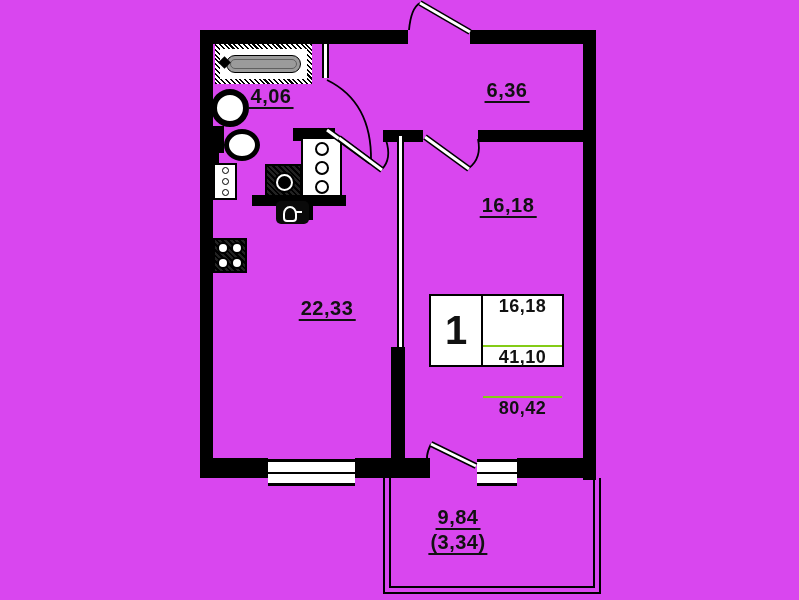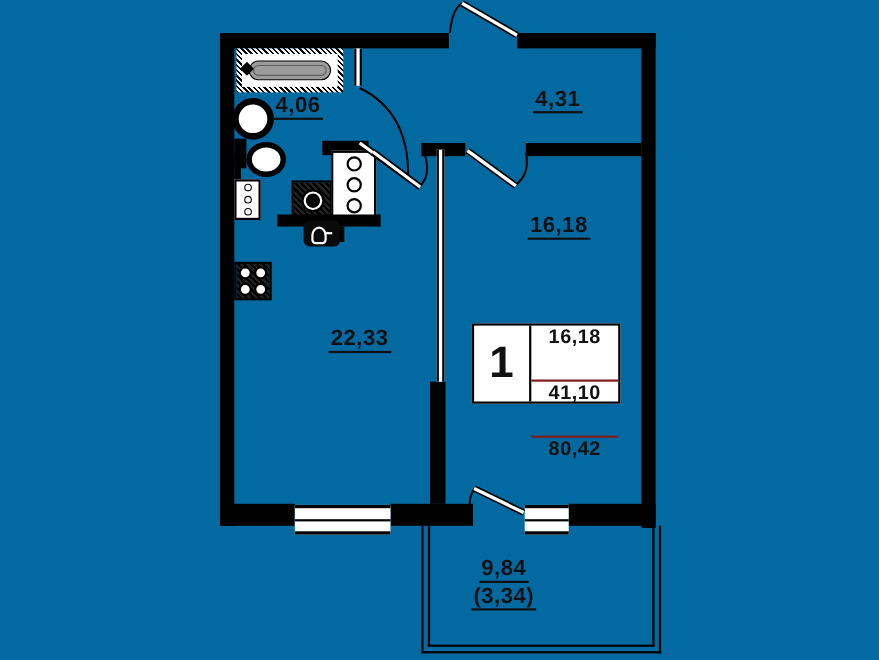--- a/index.html
+++ b/index.html
@@ -1,16 +1,16 @@
 <!DOCTYPE html>
 <html><head>
 <meta charset="utf-8">
 <style>
   html,body{margin:0;padding:0;background:#fff;}
-  .plan{position:relative;width:799px;height:600px;background:#0369a1;overflow:hidden;
+  .plan{position:relative;width:799px;height:600px;background:#d946ef;overflow:hidden;
         font-family:"Liberation Sans",sans-serif;color:#111;}
   .abs{position:absolute;}
   .wall{position:absolute;background:#000;}
   
   .dwall{position:absolute;background:#fff;border-left:2px solid #000;border-right:2px solid #000;}
   
   .window{position:absolute;background:#fff;border-top:3px solid #000;border-bottom:3px solid #000;}
   .window .mid{position:absolute;left:0;right:0;top:50%;height:2px;margin-top:-1px;background:#000;}
   
   .room-label{position:absolute;transform:translateX(-50%);font-weight:bold;font-size:20px;
@@ -56,21 +56,21 @@
            border:2px solid #000;border-top:none;}
   .balcony-inner{position:absolute;left:4px;right:4px;top:0;bottom:4px;border:2px solid #000;border-top:none;}
   
   .stamp{position:absolute;left:429px;top:294px;width:131px;height:69px;border:2px solid #000;
          display:flex;background:#fff;}
   .stamp-left{width:50px;border-right:2px solid #000;display:flex;align-items:center;justify-content:center;
               font-size:40px;font-weight:bold;}
   .stamp-rows{flex:1;display:flex;flex-direction:column;}
   .stamp-row{flex:1;display:flex;align-items:center;justify-content:center;font-size:18px;font-weight:bold;
              letter-spacing:0.5px;}
-  .stamp-row + .stamp-row{border-top:2px solid #7f1d1d;margin-top:28px;}
+  .stamp-row + .stamp-row{border-top:2px solid #84cc16;margin-top:28px;}
   svg.doors{position:absolute;left:0;top:0;pointer-events:none;}
 </style>
 </head>
 <body>
 
 <div class="plan">
 
   <div class="wall" style="left:200px;top:30px;width:208px;height:14px;"></div>
   <div class="wall" style="left:470px;top:30px;width:126px;height:14px;"></div>
   <div class="wall" style="left:200px;top:30px;width:13px;height:448px;"></div>
@@ -163,21 +163,21 @@
     </g>
 
     <g>
       <path d="M 431 444 Q 424 458 429 465" fill="none" stroke="#000" stroke-width="1.8"></path>
       <line x1="476" y1="466" x2="431" y2="444" stroke="#000" stroke-width="6"></line>
       <line x1="476" y1="466" x2="431" y2="444" stroke="#fff" stroke-width="3"></line>
     </g>
   </svg>
 
   <span class="room-label" style="left:271px;top:86px;">4,06</span>
-  <span class="room-label" style="left:507px;top:80px;">4,31</span>
+  <span class="room-label" style="left:507px;top:80px;">6,36</span>
   <span class="room-label" style="left:508px;top:195px;">16,18</span>
   <span class="room-label" style="left:327px;top:298px;">22,33</span>
   <span class="room-label" style="left:458px;top:507px;">9,84</span>
   <span class="room-label" style="left:458px;top:532px;">(3,34)</span>
 
   <div class="stamp">
     <div class="stamp-left">1</div>
     <div class="stamp-rows">
       <div class="stamp-row">16,18</div>
       <div class="stamp-row">41,10</div>

